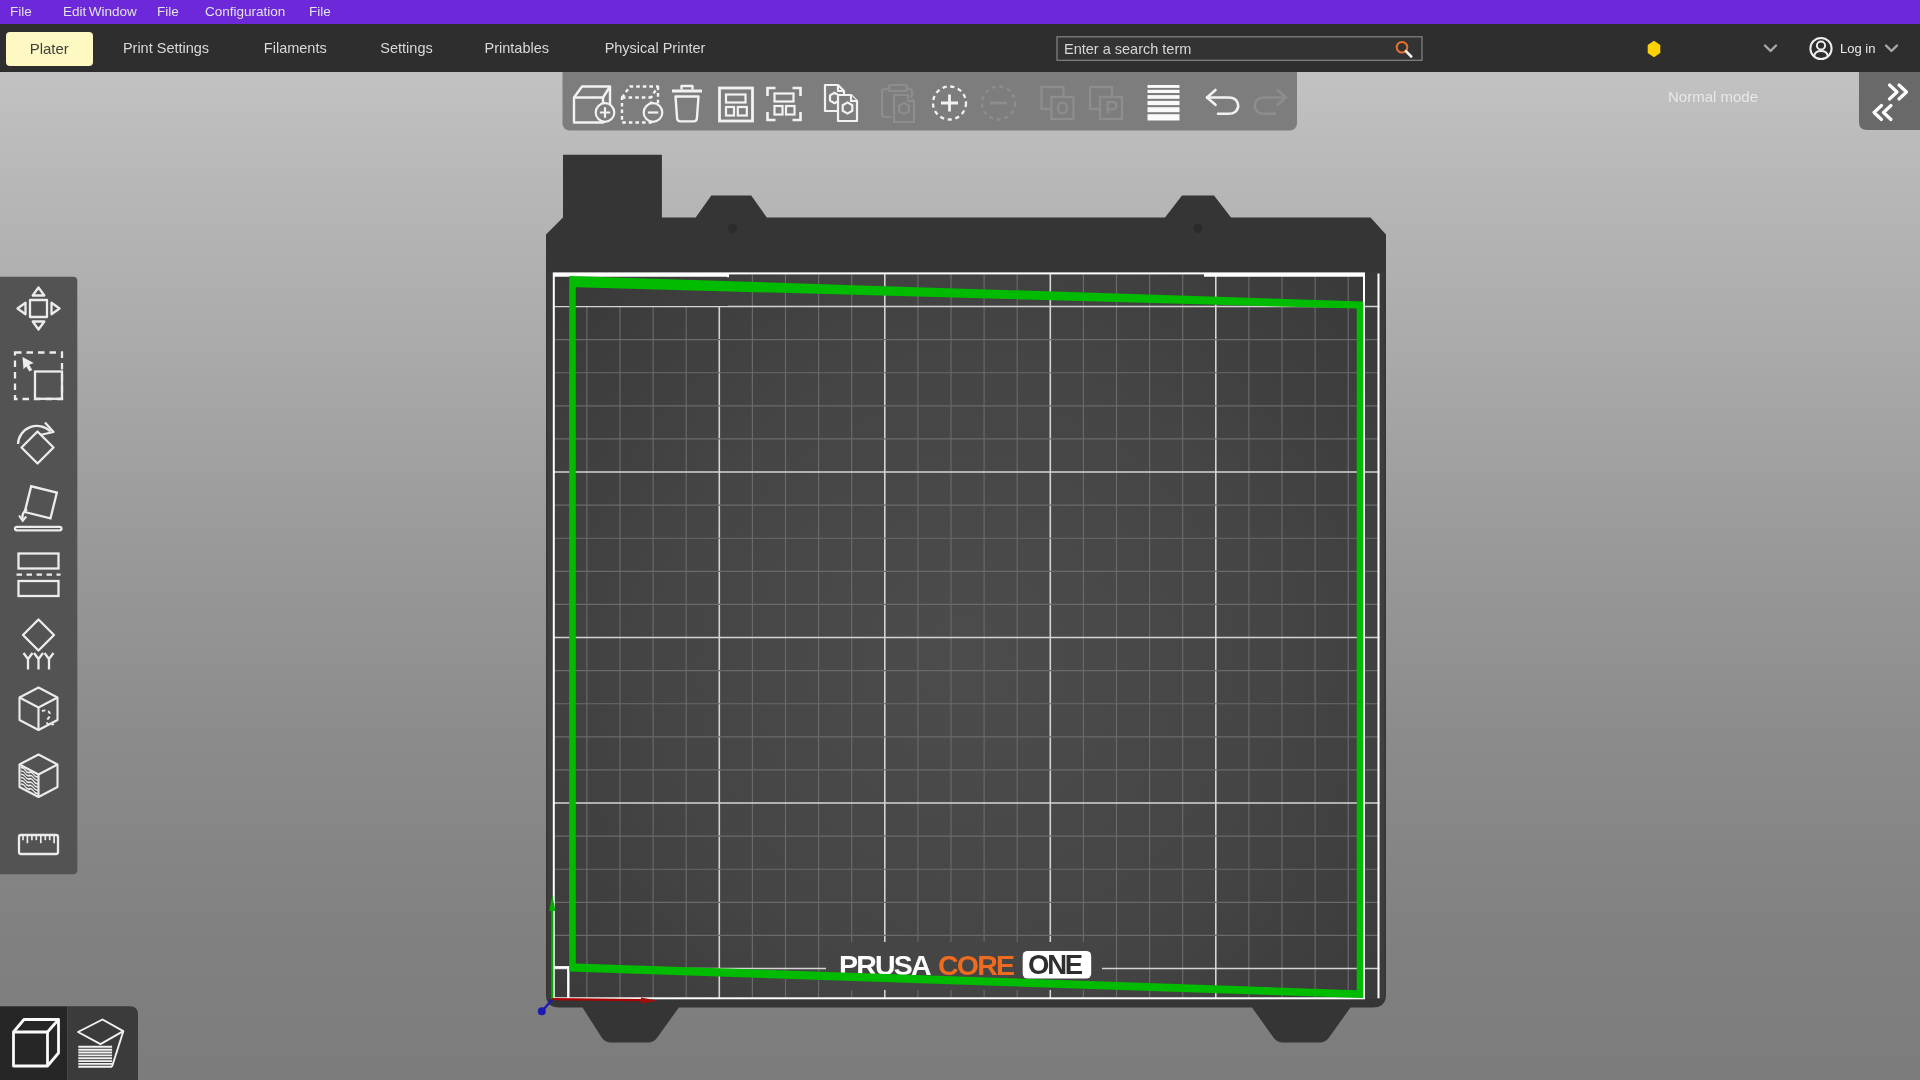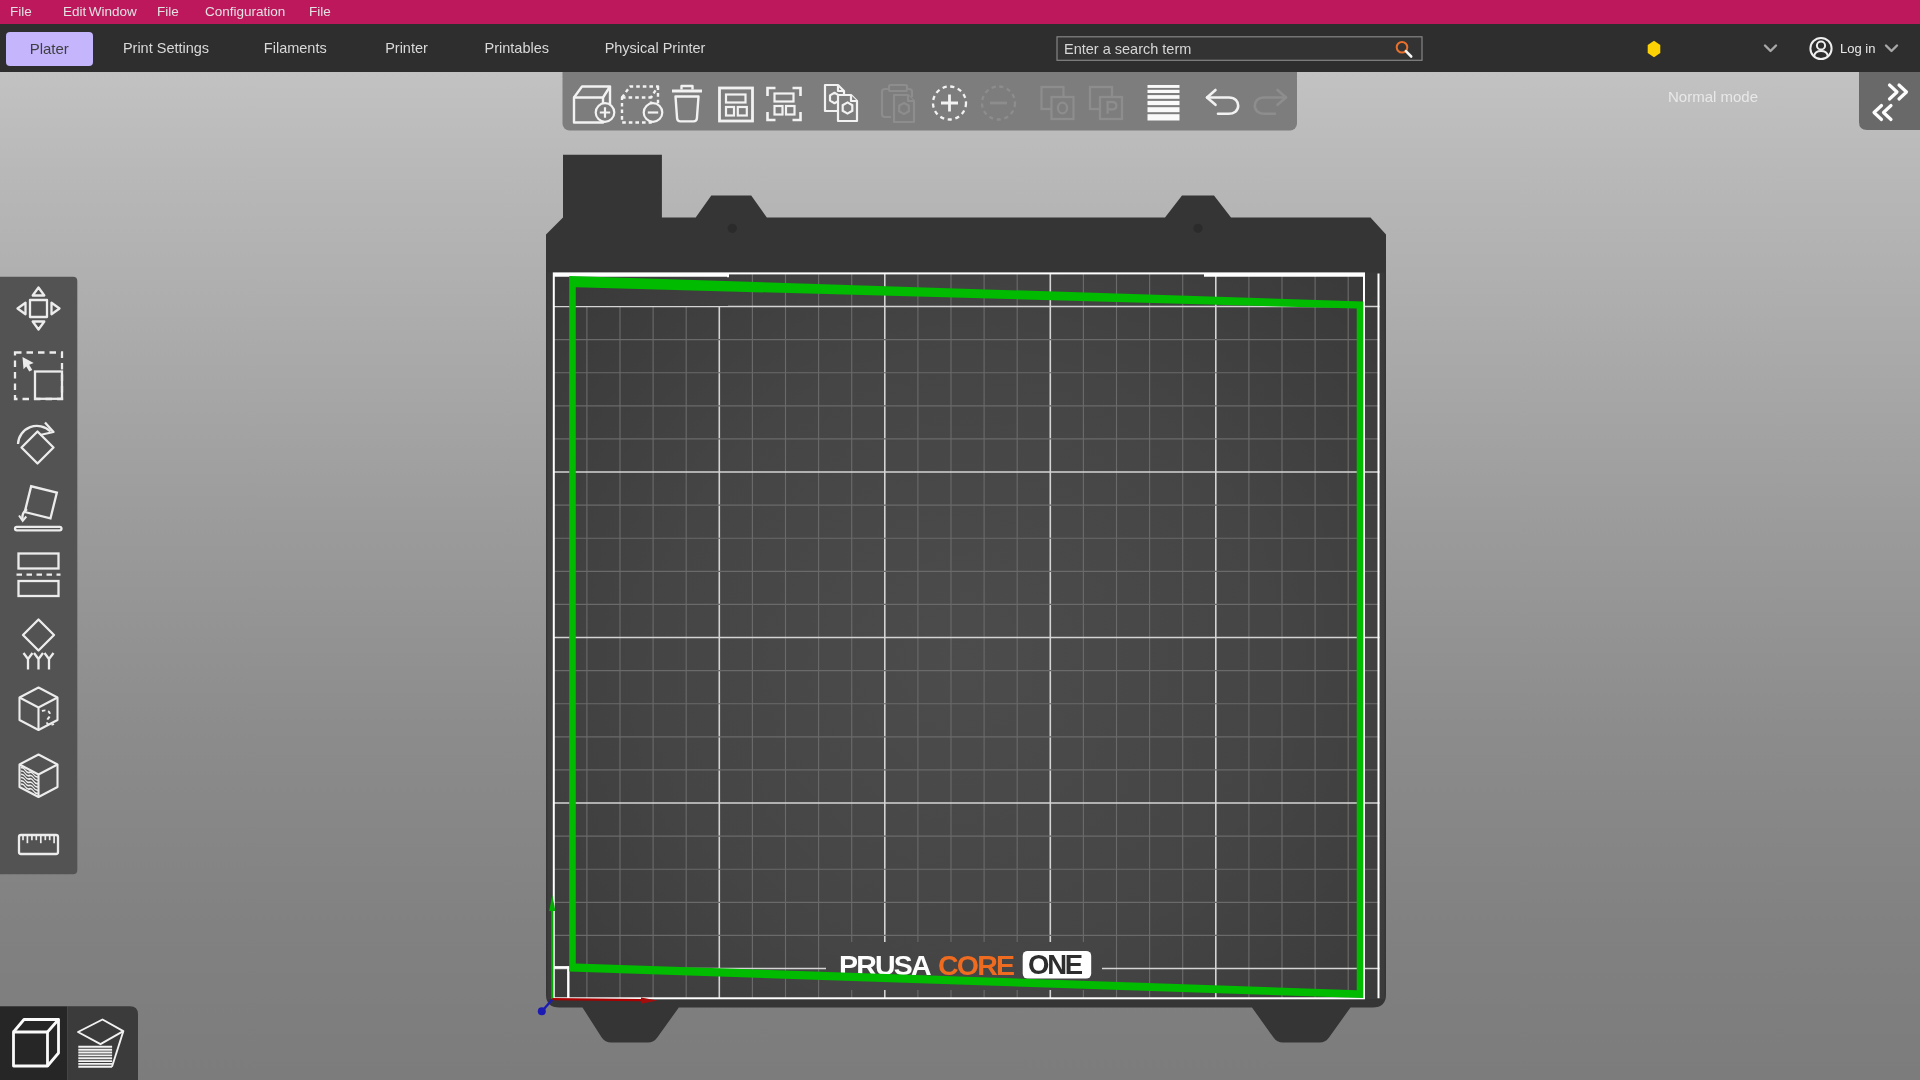--- a/index.html
+++ b/index.html
@@ -1,23 +1,23 @@
 <!DOCTYPE html>
 <html><head><meta charset="utf-8">
 <style>
 * { margin:0; padding:0; box-sizing:border-box; }
 html,body { width:1920px; height:1080px; overflow:hidden; font-family:"Liberation Sans", sans-serif; }
 #root { position:relative; width:1920px; height:1080px; background:#2e2e2e; }
 #vp { position:absolute; left:0; top:72px; width:1920px; height:1008px;
   background:linear-gradient(180deg,#c2c2c2 0%,#b8b8b8 10%,#acacac 25%,#9b9b9b 45%,#8c8c8c 65%,#818181 85%,#7c7c7c 100%); }
-#menubar { position:absolute; left:0; top:0; width:1920px; height:24px; background:#be185d; }
+#menubar { position:absolute; left:0; top:0; width:1920px; height:24px; background:#6d28d9; }
 #menubar span { position:absolute; top:4px; font-size:13.5px; color:#e2e2e2; }
 #menusep { position:absolute; left:0; top:23.6px; width:1920px; height:1px; background:#3d3d3d; }
 #tabbar { position:absolute; left:0; top:24px; width:1920px; height:48px; background:#2e2e2e; }
-#platertab { position:absolute; left:6px; top:8px; width:86.5px; height:34px; background:#c4b5fd; border-radius:4px;
+#platertab { position:absolute; left:6px; top:8px; width:86.5px; height:34px; background:#fef9c3; border-radius:4px;
   color:#3f3f3f; font-size:15px; text-align:center; line-height:34px; }
 .tab { position:absolute; top:0; height:48px; line-height:48px; font-size:14.5px; color:#d9d9d9; text-align:left; transform:translateX(-50%); }
 #normalmode { position:absolute; left:1668px; top:41px; font-size:15px; color:#e8e8e8;margin-top:47px; }
 #login { position:absolute; left:1840px; top:41px; font-size:13px; color:#e8e8e8; }
 </style></head>
 <body>
 <div id="root">
 <div id="vp"></div>
 <div id="menubar">
 <span style="left:10px">File</span>
@@ -25,21 +25,21 @@
 <span style="left:88.7px">Window</span>
 <span style="left:157px">File</span>
 <span style="left:205px">Configuration</span>
 <span style="left:309px">File</span>
 </div>
 <div id="menusep"></div>
 <div id="tabbar">
 <div id="platertab">Plater</div>
 <div class="tab" style="left:166px">Print Settings</div>
 <div class="tab" style="left:295.3px">Filaments</div>
-<div class="tab" style="left:406.5px">Printer</div>
+<div class="tab" style="left:406.5px">Settings</div>
 <div class="tab" style="left:516.8px">Printables</div>
 <div class="tab" style="left:655px">Physical Printer</div>
 </div>
 <div id="normalmode">Normal mode</div>
 <div id="login">Log in</div>
 <svg width="1920" height="1080" viewBox="0 0 1920 1080" style="position:absolute;left:0;top:0">
 <defs>
 <radialGradient id="bedg" gradientUnits="userSpaceOnUse" cx="966" cy="665" r="560">
 <stop offset="0" stop-color="#4c4c4c"></stop>
           <stop offset="0.55" stop-color="#454545"></stop>

